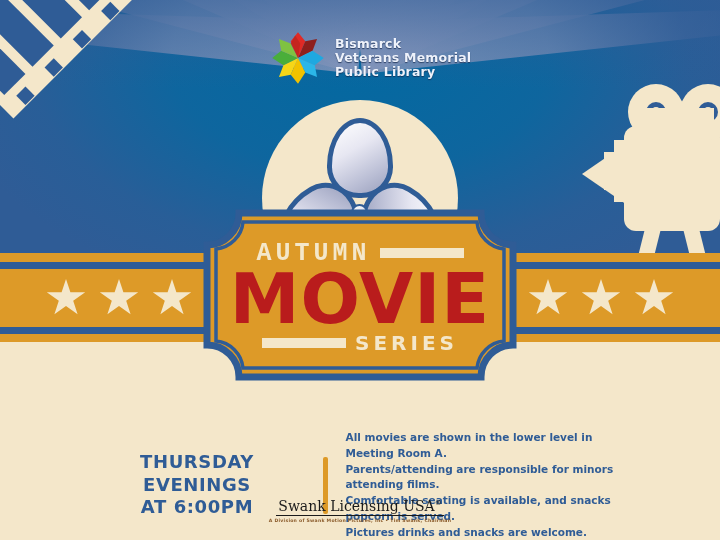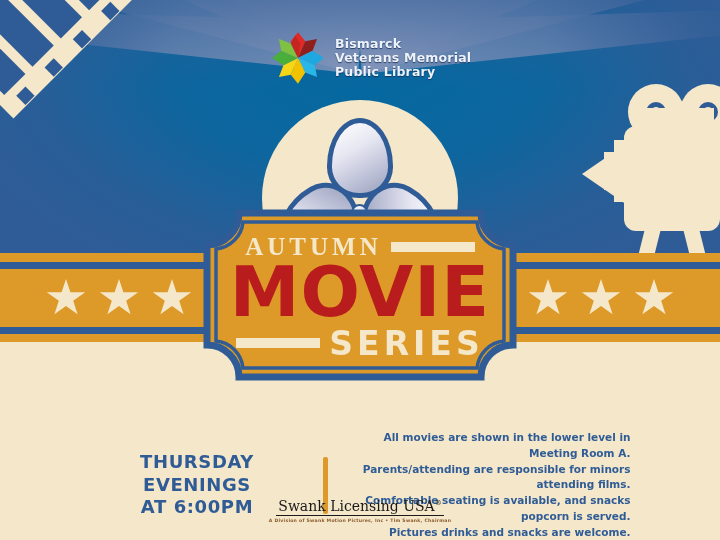--- a/index.html
+++ b/index.html
@@ -70,38 +70,38 @@
   .stars.right{right:46px;}
   .star{width:40px;height:38px;background:#f4e7ca;
         clip-path:polygon(50% 0%,61% 35%,98% 35%,68% 57%,79% 93%,50% 71%,21% 93%,32% 57%,2% 35%,39% 35%);}
 
   
   .plaque{position:absolute;left:203px;top:209px;width:314px;height:172px;z-index:40;}
   .plaque-svg{position:absolute;left:0;top:0;}
   .plaque-inner{position:absolute;left:0;top:0;width:314px;height:172px;
                 display:flex;flex-direction:column;align-items:center;justify-content:center;}
   .autumn-row{display:flex;align-items:center;gap:9px;margin-top:4px;}
-  .autumn{font-family:Liberation Serif, serif;font-weight:bold;font-size:25px;color:#f4e7ca;
+  .autumn{font-family:Liberation Mono, monospace;font-weight:bold;font-size:25px;color:#f4e7ca;
           letter-spacing:4px;line-height:1;}
   .rule{height:10px;background:#f4e7ca;}
   .movie{font-family:"DejaVu Sans", sans-serif;font-weight:bold;font-size:70px;color:#b91c1c;
          letter-spacing:1px;line-height:.94;margin:1px 0 0 0;}
   .series-row{display:flex;align-items:center;gap:9px;margin-top:1px;}
-  .series{font-family:"DejaVu Sans", sans-serif;font-weight:bold;font-size:33px;color:#f4e7ca;
+  .series{font-family:"DejaVu Sans", sans-serif;font-weight:bold;font-size:20px;color:#f4e7ca;
           letter-spacing:4px;line-height:1;}
 
   
   .bottom{position:absolute;left:0;top:342px;width:720px;height:198px;background:#f4e7ca;z-index:10;}
   .url{position:absolute;left:0;top:55px;width:720px;text-align:center;
        font-family:"DejaVu Sans", sans-serif;font-weight:bold;font-size:22px;color:#2f5c96;letter-spacing:.2px;}
   .info-row{position:absolute;left:0;top:88px;width:720px;display:flex;justify-content:center;align-items:center;gap:18px;}
   .when{font-family:"DejaVu Sans", sans-serif;font-weight:bold;color:#2f5c96;text-align:center;
         font-size:18px;line-height:1.25;letter-spacing:.6px;width:215px;}
   .divider{width:5px;height:57px;background:#dd9a28;border-radius:2px;}
-  .details{font-family:"DejaVu Sans", sans-serif;font-weight:bold;color:#2f5c96;text-align:right;
+  .details{font-family:"DejaVu Sans", sans-serif;font-weight:bold;color:#2f5c96;text-align:left;
            font-size:10.5px;line-height:1.5;width:285px;}
   .mlusa{position:absolute;left:0;top:155px;width:720px;text-align:center;}
   .mlusa-name{display:inline-block;font-family:"DejaVu Serif", serif;font-size:14px;color:#1a1a1a;
               border-bottom:1.6px solid #1a1a1a;padding:0 2px 1px 2px;position:relative;}
   .mlusa-reg{font-size:7px;vertical-align:super;}
   .mlusa-sub{font-family:"DejaVu Sans", sans-serif;font-weight:bold;font-size:4.6px;color:#8a5a2a;
              letter-spacing:.25px;margin-top:2px;}
 </style>
 </head>
 <body>

